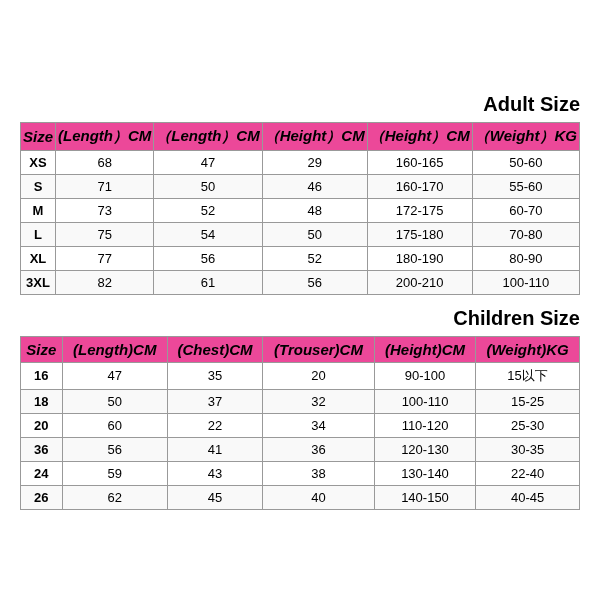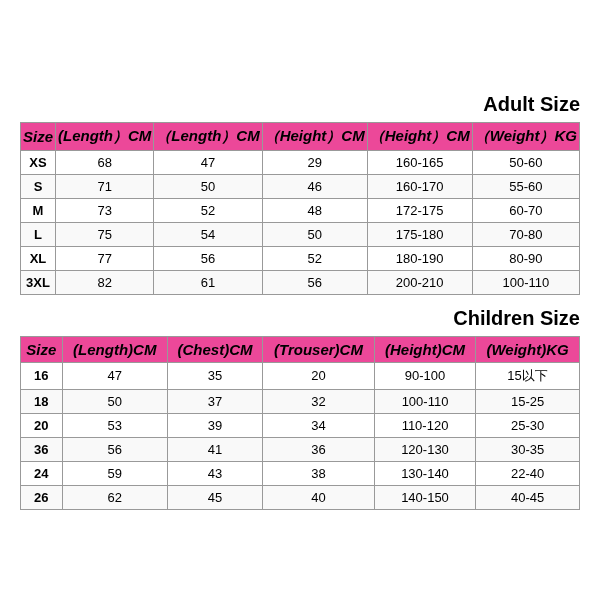--- a/index.html
+++ b/index.html
@@ -146,22 +146,22 @@
         <tr>
           <td>18</td>
           <td>50</td>
           <td>37</td>
           <td>32</td>
           <td>100-110</td>
           <td>15-25</td>
         </tr>
         <tr>
           <td>20</td>
-          <td>53</td>
-          <td>39</td>
+          <td>60</td>
+          <td>22</td>
           <td>34</td>
           <td>110-120</td>
           <td>25-30</td>
         </tr>
         <tr>
           <td>36</td>
           <td>56</td>
           <td>41</td>
           <td>36</td>
           <td>120-130</td>

